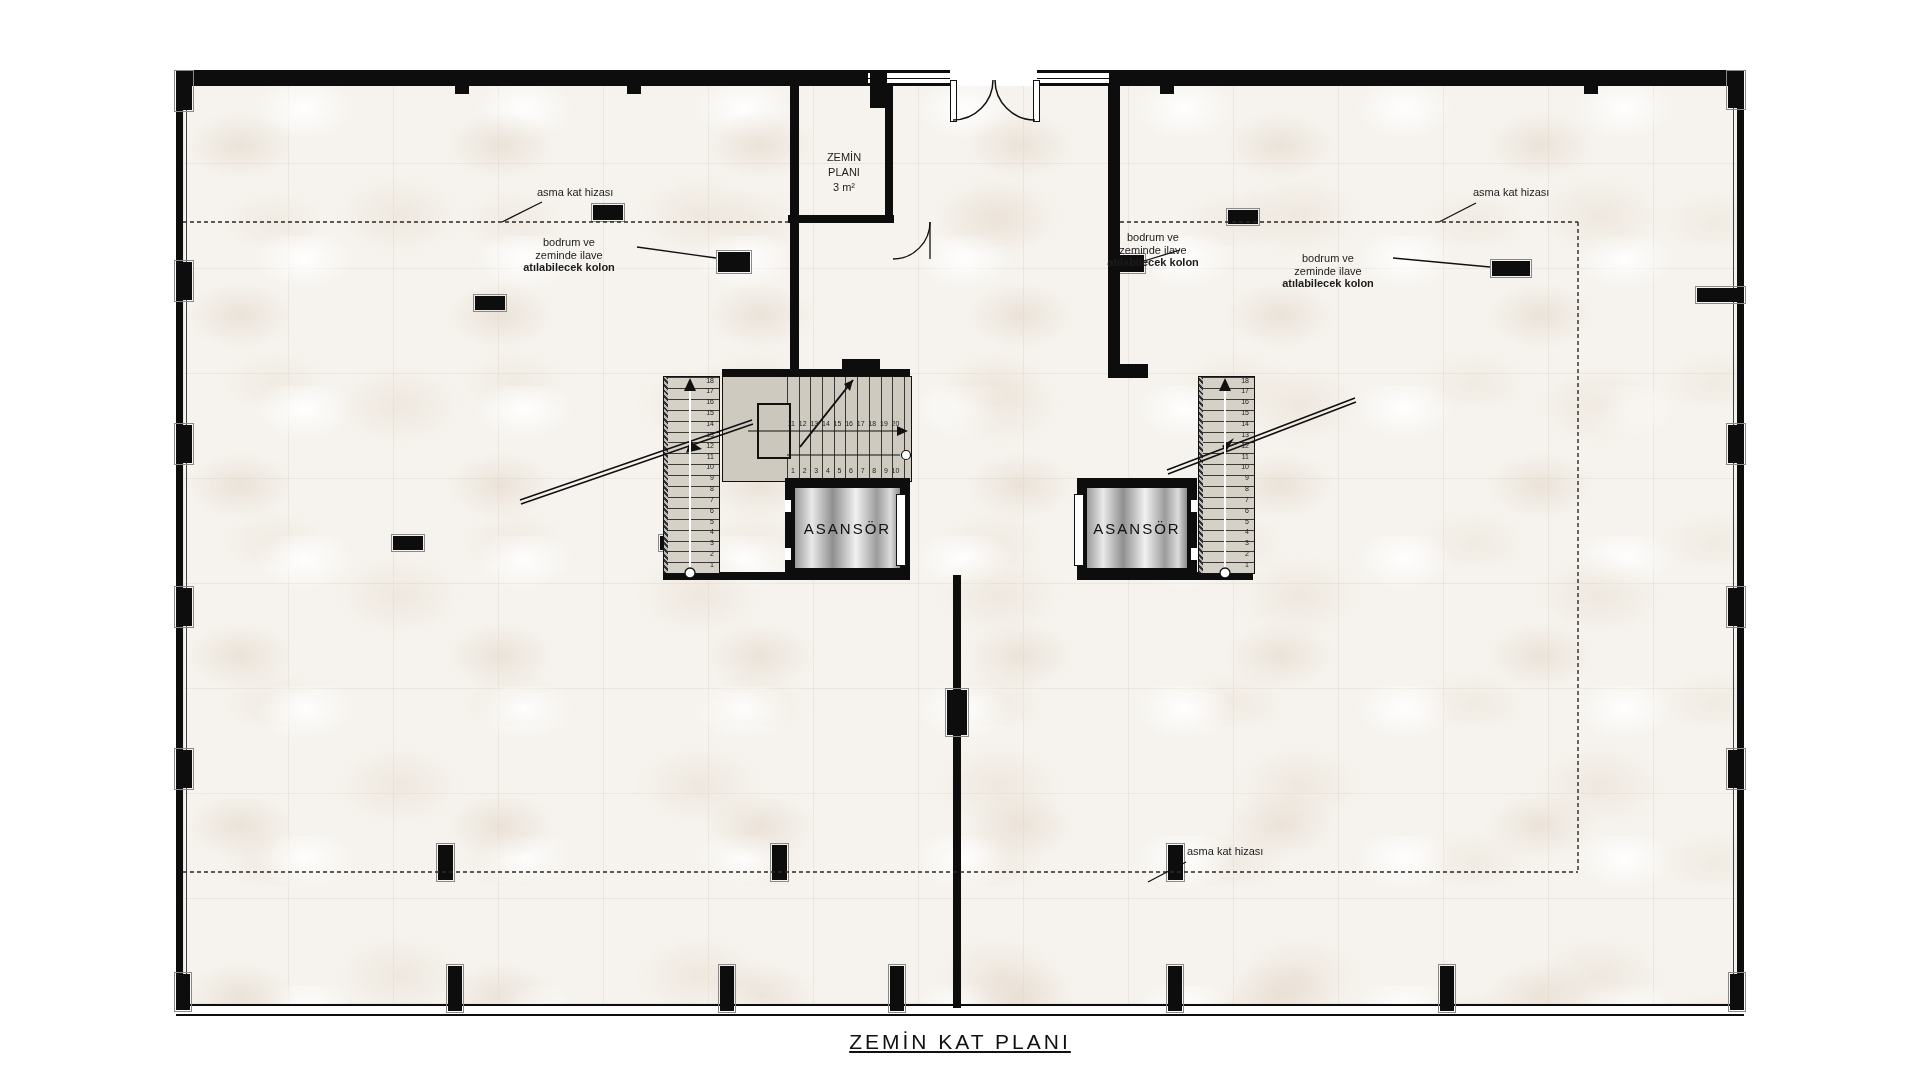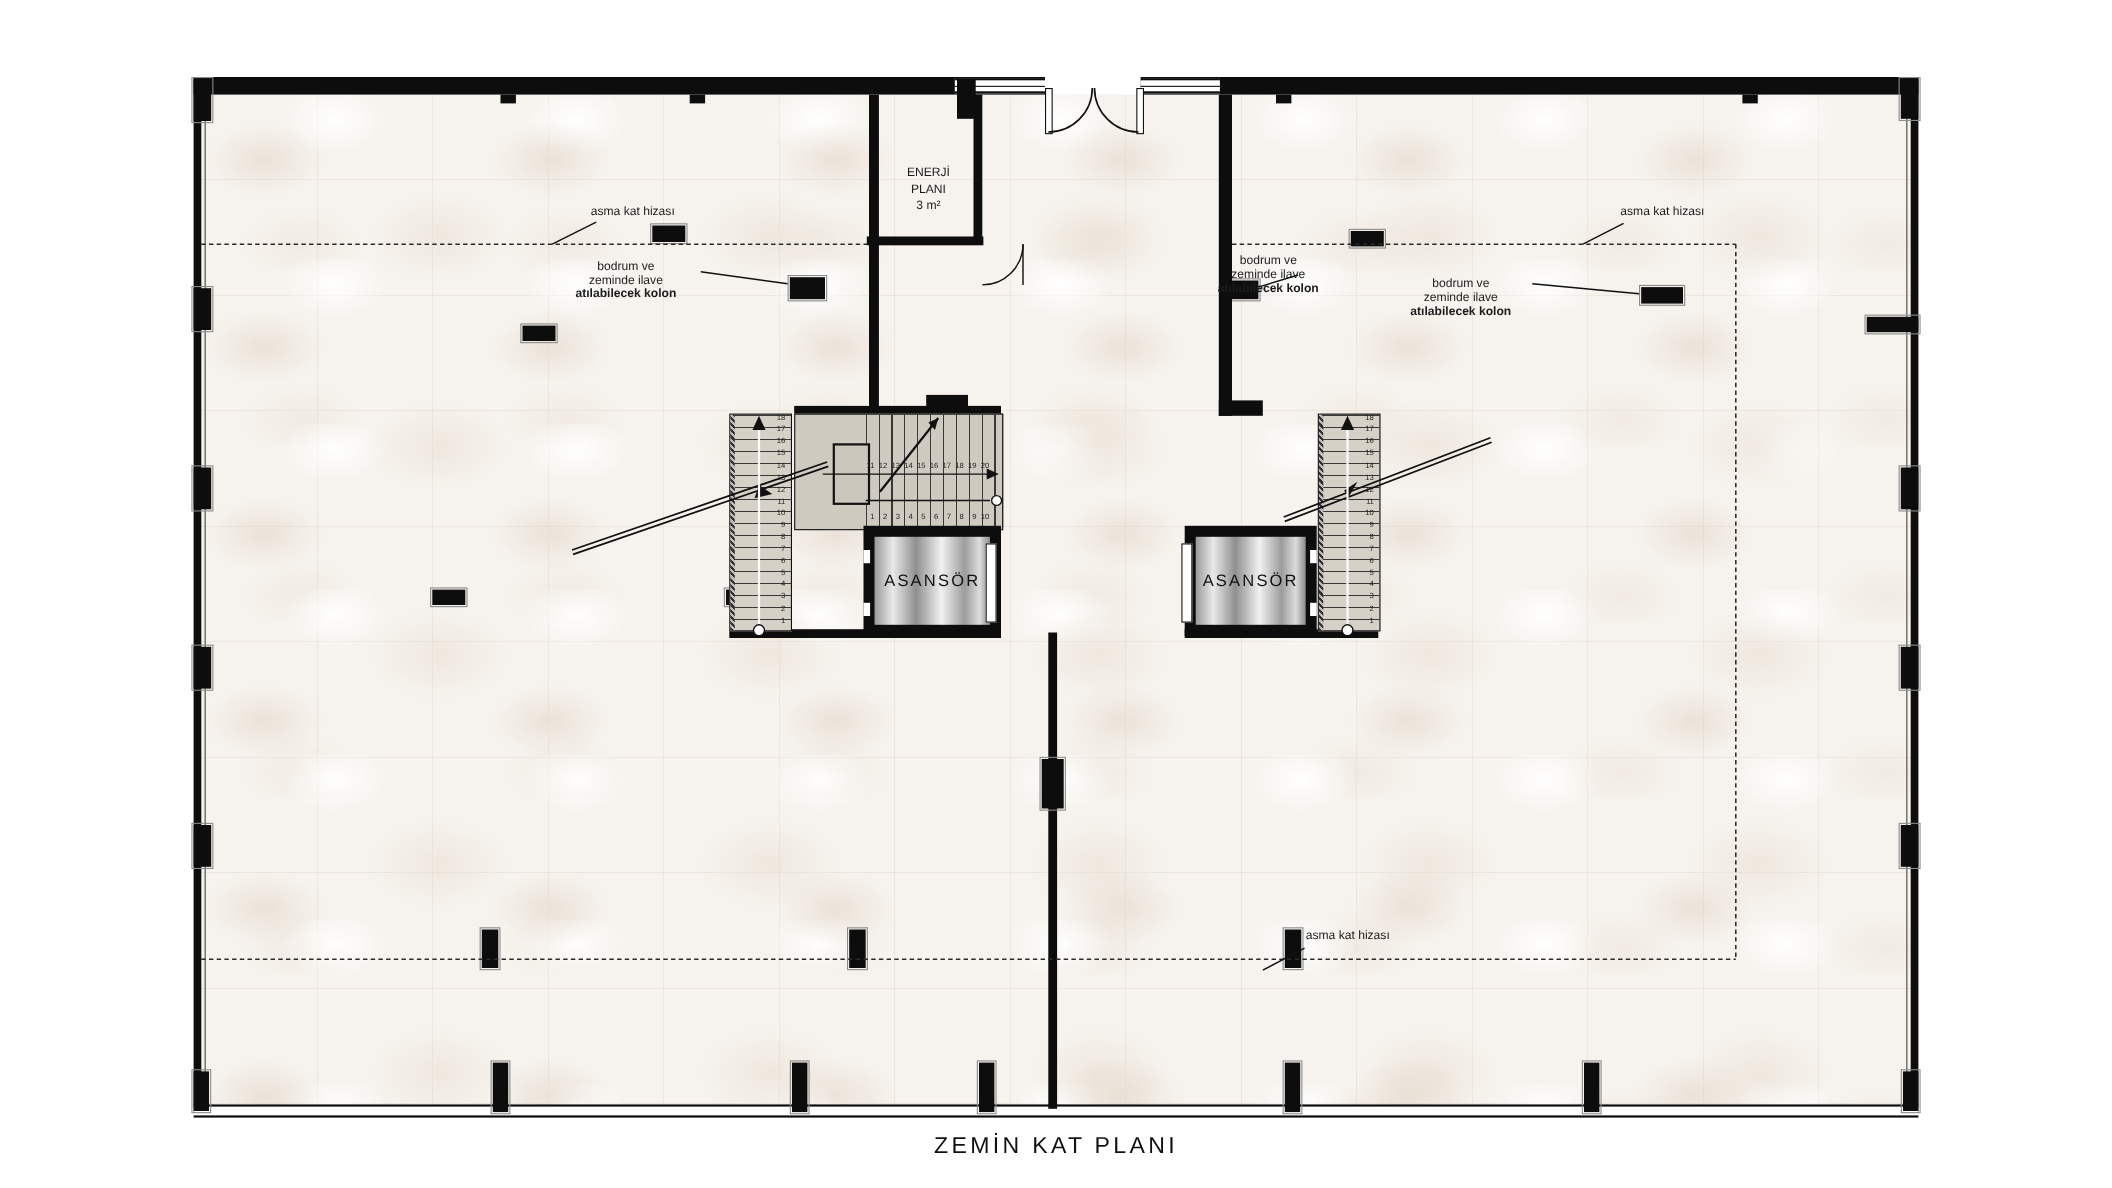--- a/index.html
+++ b/index.html
@@ -1,18 +1,18 @@
 <!DOCTYPE html>
 <html><head>
 <meta charset="utf-8">
 <style>
   html,body{margin:0;padding:0;background:#ffffff;}
   #stage{position:relative;width:1920px;height:1080px;background:#ffffff;overflow:hidden;
          font-family:"Liberation Sans", sans-serif;color:#1a1a1a;}
-  .abs{position:absolute;}
+  .abs{position:absolute;text-decoration:underline;}
   
   #floor{left:183px;top:86px;width:1554px;height:918px;
     background-color:#f6f3ee;
     background-image:
       radial-gradient(ellipse 90px 55px at 22% 35%, rgba(226,213,199,.55), rgba(255,255,255,0) 62%),
       radial-gradient(ellipse 100px 65px at 72% 68%, rgba(231,220,207,.5), rgba(255,255,255,0) 65%),
       radial-gradient(ellipse 70px 45px at 55% 15%, rgba(255,255,255,.95), rgba(255,255,255,0) 70%),
       radial-gradient(ellipse 80px 50px at 38% 85%, rgba(235,226,214,.5), rgba(255,255,255,0) 70%),
       repeating-linear-gradient(0deg, rgba(210,196,180,.28) 0 1px, rgba(0,0,0,0) 1px 105px),
       repeating-linear-gradient(90deg, rgba(210,196,180,.28) 0 1px, rgba(0,0,0,0) 1px 105px);
@@ -193,21 +193,21 @@
     <div>zeminde ilave</div>
     <div style="font-weight:bold;">atılabilecek  kolon</div>
   </div>
   <div class="note" style="left:1263px;top:252px;width:130px;text-align:center;">
     <div>bodrum ve</div>
     <div>zeminde ilave</div>
     <div style="font-weight:bold;">atılabilecek  kolon</div>
   </div>
 
   <div class="note" style="left:796px;top:150px;width:96px;text-align:center;line-height:15px;">
-    <div>ENERJİ</div>
+    <div>ZEMİN</div>
     <div>PLANI</div>
     <div>3 m²</div>
   </div>
 
   <div id="title" class="abs">ZEMİN KAT PLANI</div>
 <span class="stepnum" style="left: 702px; top: 561px;">1</span>
     <span class="stepnum" style="left: 702px; top: 550.15px;">2</span>
     <span class="stepnum" style="left: 702px; top: 539.3px;">3</span>
     <span class="stepnum" style="left: 702px; top: 528.45px;">4</span>
     <span class="stepnum" style="left: 702px; top: 517.6px;">5</span>

